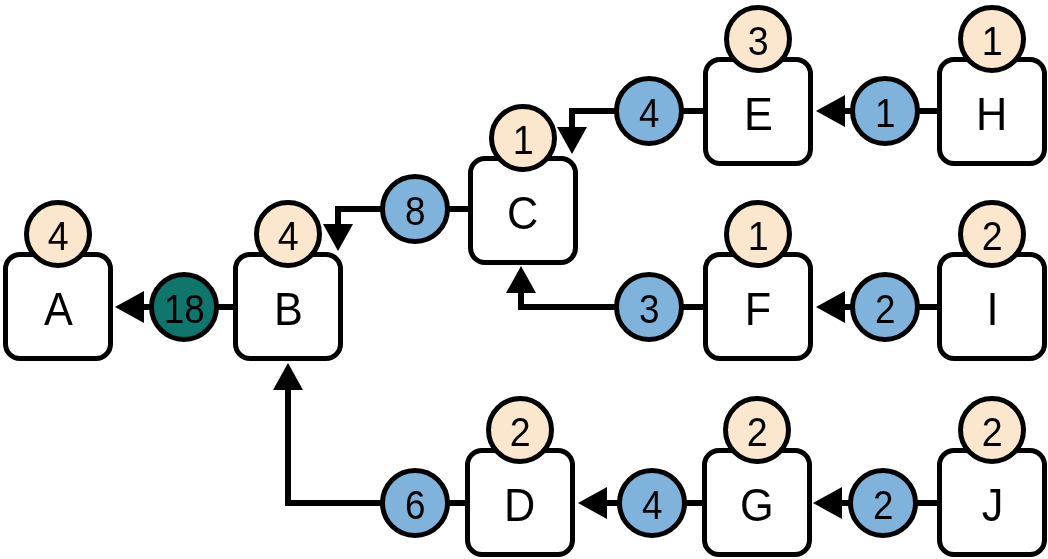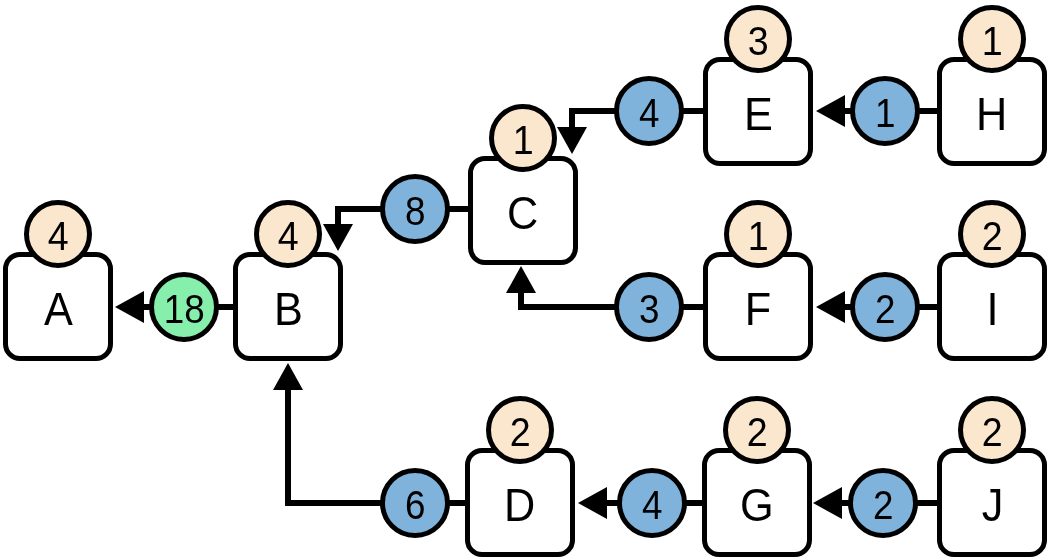--- a/index.html
+++ b/index.html
@@ -194,21 +194,21 @@
 
   <div class="node n-J">
     <div class="box">
       <span class="node-label">J</span>
     </div>
     <div class="counter" style="background:#fae7ce">
       <span>2</span>
     </div>
   </div>
 
-  <div class="badge b-ba" style="background:#86efac">
+  <div class="badge b-ba" style="background:#0f766e">
     <span>18</span>
   </div>
   <div class="badge b-cb" style="background:#7fb3db">
     <span>8</span>
   </div>
   <div class="badge b-ec" style="background:#7fb3db">
     <span>4</span>
   </div>
   <div class="badge b-he" style="background:#7fb3db">
     <span>1</span>

